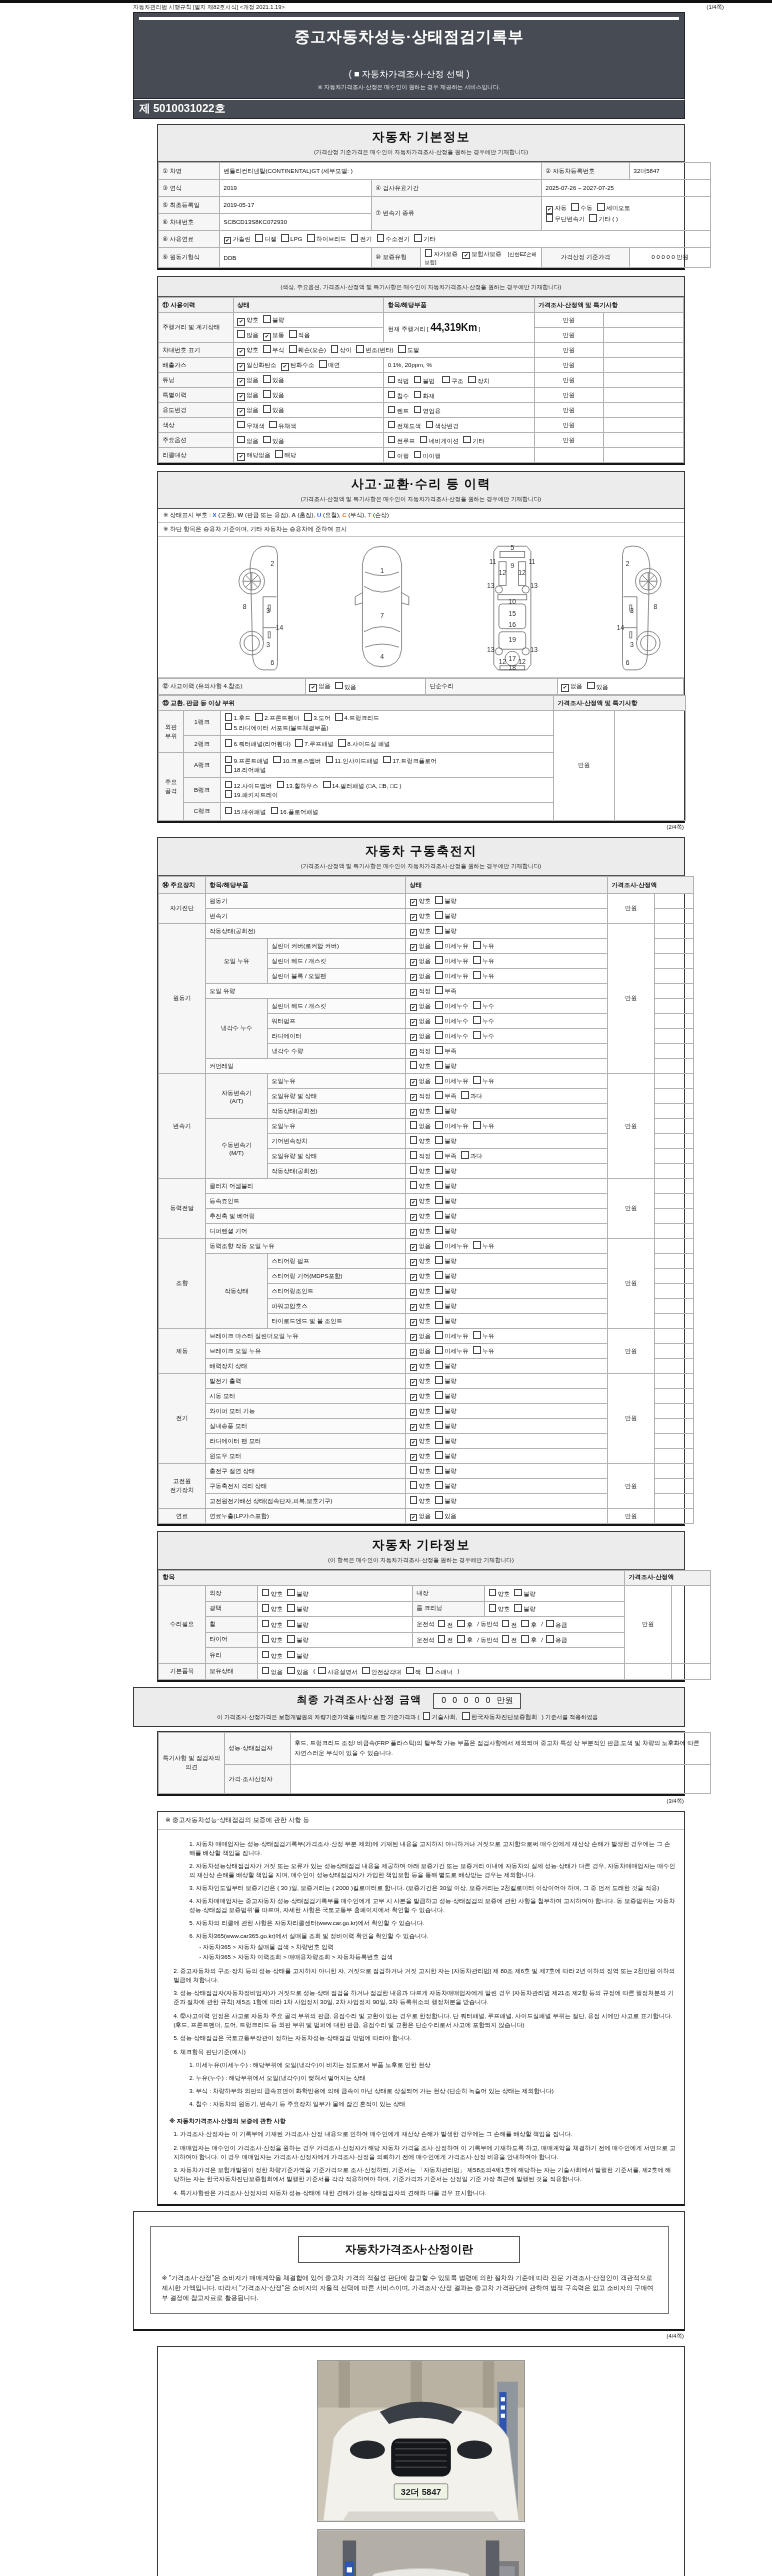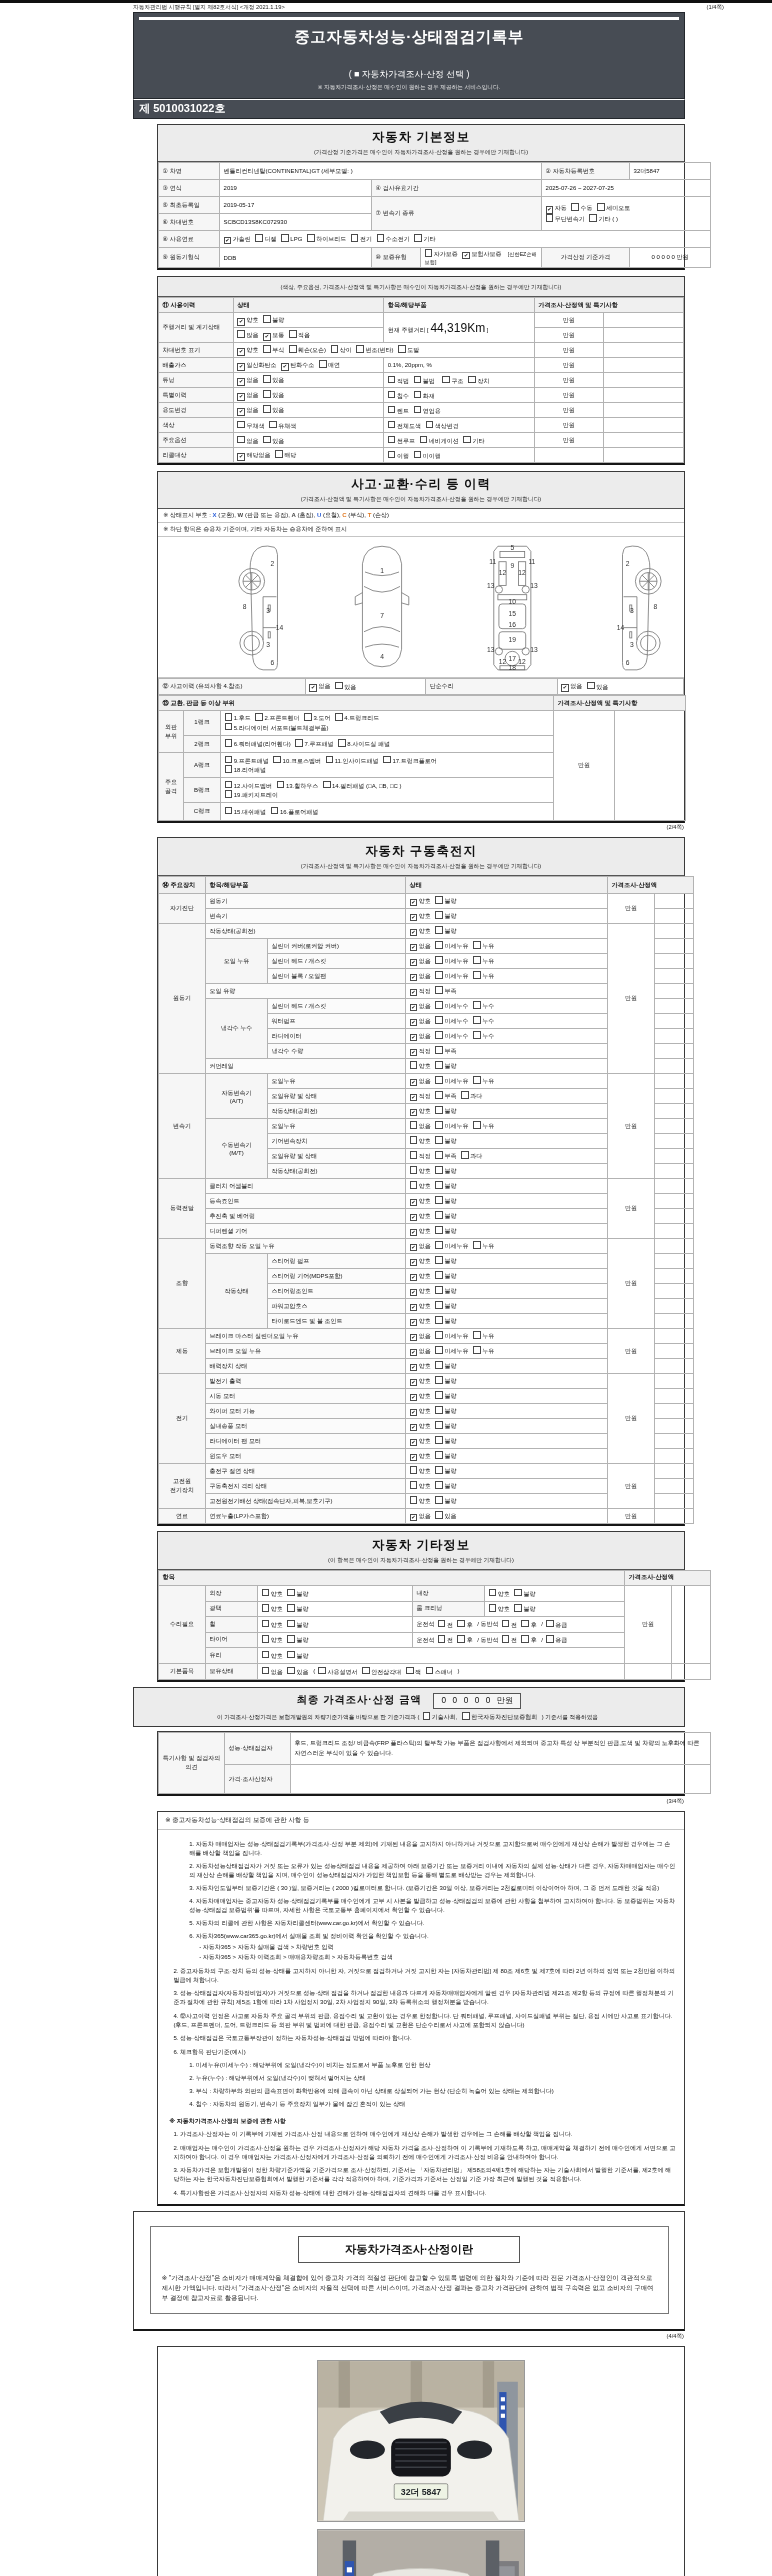--- a/index.html
+++ b/index.html
@@ -34,21 +34,21 @@
   .hrow td{background:#f0f0f0;font-weight:bold;font-size:6.2px;}
   .pricecell{text-align:center;color:#222;}
   .center{text-align:center;}
 
   .cbi{display:inline-block;margin-right:4.6px;white-space:nowrap;}
   .cbt{display:inline-block;margin-right:3.1px;}
   .cb{display:inline-block;width:5.7px;height:5.7px;border:1px solid #4a4a4a;background:#fff;
       margin-right:1.5px;vertical-align:-1px;text-align:center;line-height:5.2px;font-size:5.2px;font-weight:bold;color:#111;}
   .cbl{font-size:6px;}
 
-  .odom{font-weight:normal;font-size:12px;}
+  .odom{font-weight:bold;font-size:10px;}
   .grpcell{white-space:pre-line;text-align:center;background:#f6f6f6;}
   .dev{background:#f6f6f6;text-align:center;white-space:pre-line;}
   .item,.subitem{background:#fbfbfb;}
 
   .legendrow{font-size:6px;padding:2.1px 5.2px;border-bottom:0.5px solid #c5c5c5;}
   .diagwrap{padding:4.1px 0;border-bottom:0.5px solid #c5c5c5;background:#fff;}
 
   .finalbar{border:1px solid #3a3a3a;margin-top:5.2px;background:#ececec;padding:4.1px 5.2px 4.6px 5.2px;}
   .finalbar .row1{text-align:center;}
   .fp-label{font-size:10.3px;font-weight:bold;letter-spacing:1px;margin-right:9.3px;}

